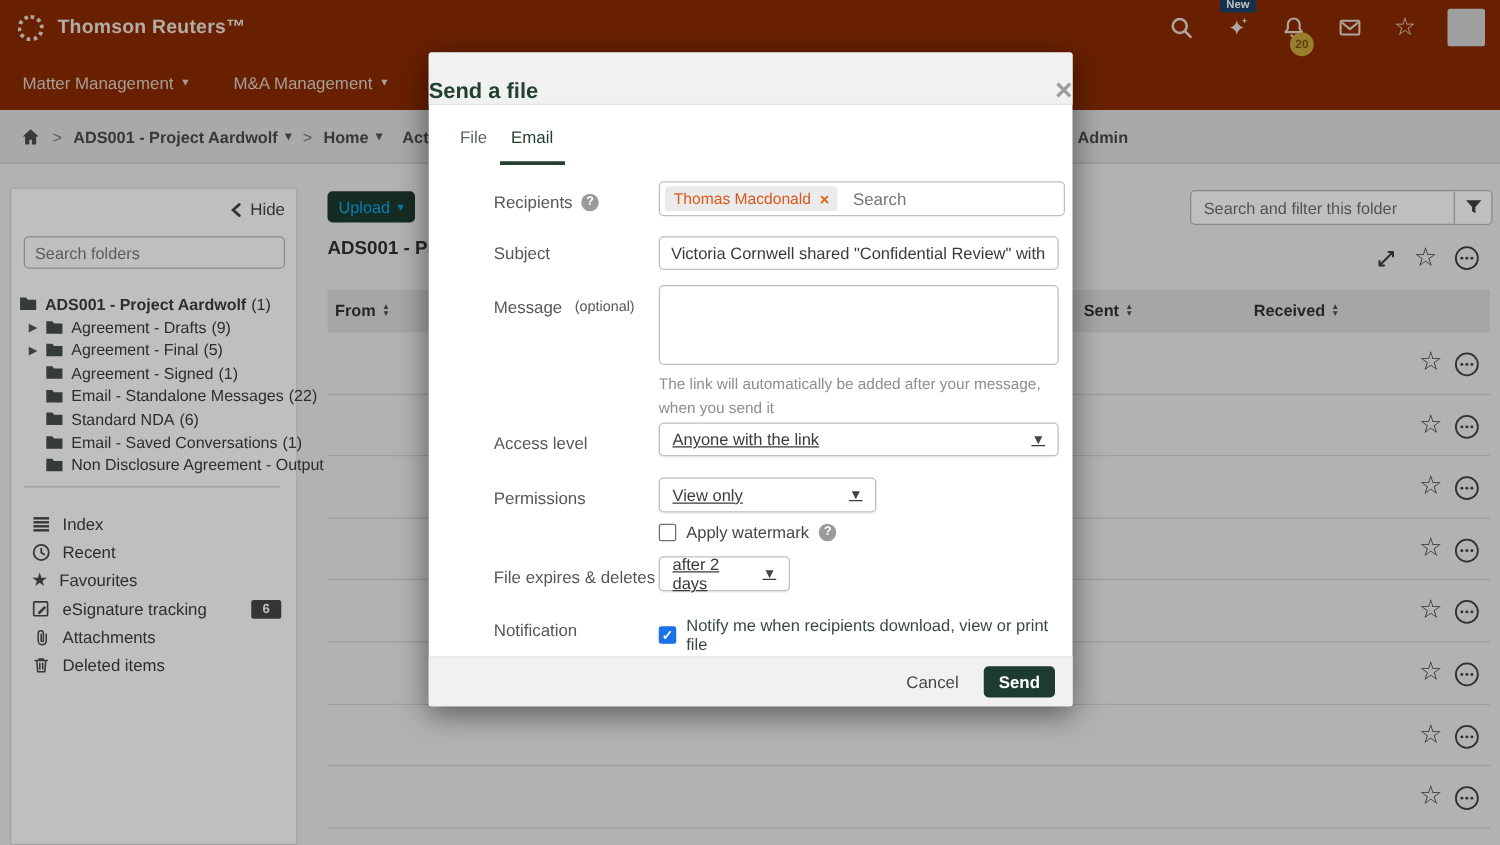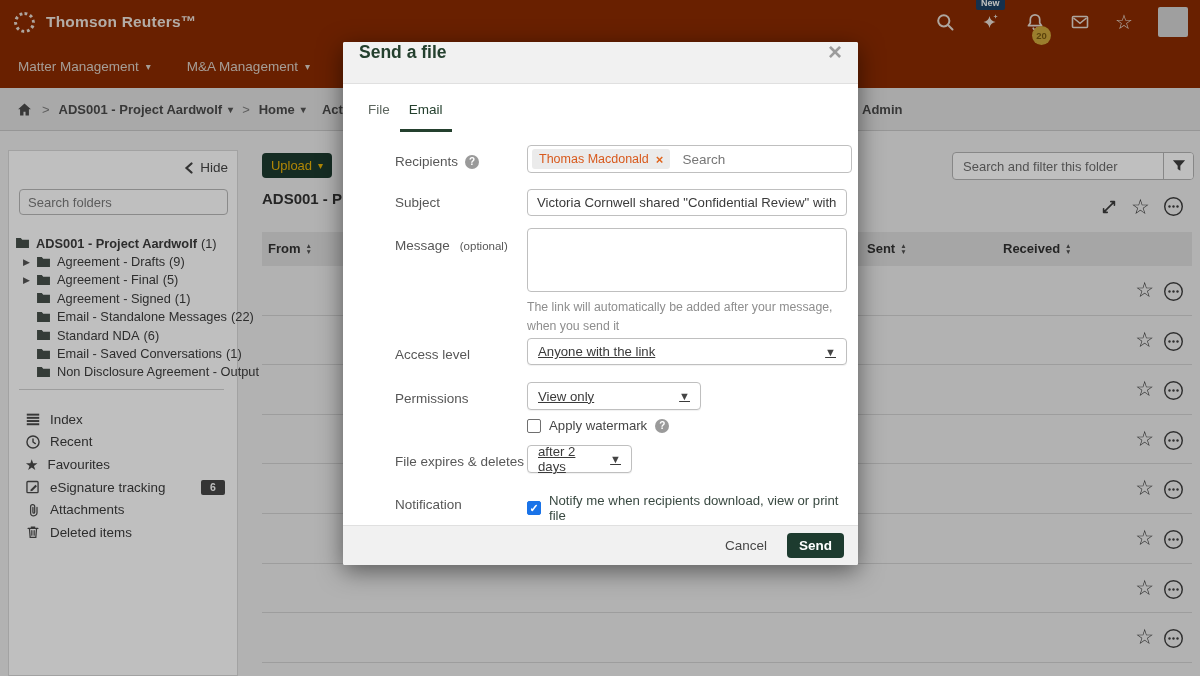--- a/index.html
+++ b/index.html
@@ -46,21 +46,21 @@
   .tcaret { width:13px; color:#555; font-size:9px; }
   .cnt { margin-left:4px; }
   .tree-divider { position:absolute; top:238px; left:10px; width:205px; border-top:1px solid #d2d2d2; }
   .snav { position:absolute; top:257px; left:0; width:100%; }
   .snav-item { height:22.6px; display:flex; align-items:center; padding-left:16px; font-size:13.4px; color:#3c3c3c; gap:9px; position:relative; }
   .snav-item .s-ic { color:#4a4a4a; flex:0 0 auto; }
   .fav-star { font-size:15px; line-height:15px; }
   .count-badge { position:absolute; left:192px; top:4px; width:24px; height:15px; background:#474747; color:#fff; font-size:10.5px; font-weight:bold; border-radius:2px; display:flex; align-items:center; justify-content:center; }
 
   
-  .upload-btn { position:absolute; left:262px; top:153px; width:70px; height:25px; background:#1d3b2f; color:#eab308; font-size:13px; border:none; border-radius:4px; display:flex; align-items:center; justify-content:center; gap:6px; }
+  .upload-btn { position:absolute; left:262px; top:153px; width:70px; height:25px; background:#1d3b2f; color:#0ea5e9; font-size:13px; border:none; border-radius:4px; display:flex; align-items:center; justify-content:center; gap:6px; }
   .upload-btn .caret { font-size:10px; }
   .page-title { position:absolute; left:262px; top:190px; font-size:15px; font-weight:bold; color:#323232; white-space:nowrap; }
   .filter-box { position:absolute; left:952px; top:152px; width:242px; height:28px; border:1px solid #b5b5b5; border-radius:4px; background:#fff; display:flex; overflow:hidden; }
   .filter-input { flex:1; border:none; outline:none; padding:0 10px; font-size:13px; color:#333; background:transparent; }
   .filter-input::placeholder { color:#6e6e6e; }
   .filter-btn { width:30px; border-left:1px solid #b5b5b5; display:flex; align-items:center; justify-content:center; color:#3f3f3f; background:#fff; }
   .view-icons { position:absolute; left:1100px; top:196px; display:flex; align-items:center; gap:13px; color:#3c3c3c; }
   .view-icons .star-glyph { font-size:21px; line-height:21px; color:#3c3c3c; }
 
   .thead { position:absolute; left:262px; top:232px; width:930px; height:34px; background:#dedede; font-size:13px; font-weight:bold; color:#323232; }
@@ -69,21 +69,21 @@
   .sort { display:inline-flex; flex-direction:column; margin-left:5px; }
   .sort i { font-style:normal; font-size:6.5px; line-height:5.5px; color:#4f4f4f; }
   .tbody { position:absolute; left:262px; top:266px; width:930px; }
   .trow { position:relative; height:49.6px; border-bottom:1px solid #d2d2d2; }
   .trow .row-star { position:absolute; right:38px; top:13px; font-size:21px; line-height:21px; color:#3f3f3f; }
   .trow .row-more { position:absolute; right:8px; top:15px; color:#3f3f3f; }
 
   
   .overlay { position:absolute; inset:0; background:rgba(0,0,0,0.25); z-index:40; }
   .modal { position:absolute; left:343px; top:42px; width:515px; height:523px; background:#fff; border-radius:2px; box-shadow:0 6px 24px rgba(0,0,0,0.5); z-index:60; }
-  .m-header { height:42px; background:#f1f1f1; border-bottom:1px solid #e0e0e0; display:flex; align-items:flex-start; padding:0 16px; border-radius:2px 2px 0 0; }
+  .m-header { height:42px; background:#f1f1f1; border-bottom:1px solid #e0e0e0; display:flex; align-items:flex-end; padding:0 0; border-radius:2px 2px 0 0; }
   .m-title { font-size:17.5px; font-weight:bold; color:#24402e; flex:1; }
   .m-close { color:#9c9c9c; font-size:24px; font-weight:bold; line-height:20px; cursor:default; }
   .m-tabs { position:absolute; top:60px; left:16px; display:flex; gap:1px; font-size:13.5px; }
   .m-tab { padding:0 9px 12px; color:#5d665f; }
   .m-tab.active { color:#24402e; border-bottom:3px solid #24402e; }
   .f-label { position:absolute; left:16px; font-size:13.5px; color:#575757; display:flex; align-items:center; gap:7px;margin-left:36px; }
   .help-ic { width:14px; height:14px; border-radius:50%; background:#9a9a9a; color:#fff; font-size:10px; font-weight:bold; display:inline-flex; align-items:center; justify-content:center; }
   .opt { font-size:11.5px; margin-left:3px;text-align:center; }
   .fld { position:absolute; left:184px; border:1px solid #bfbfbf; border-radius:4px; background:#fff; }
   .recip { top:103px; width:325px; height:28px; display:flex; align-items:center; padding-left:4px; }

